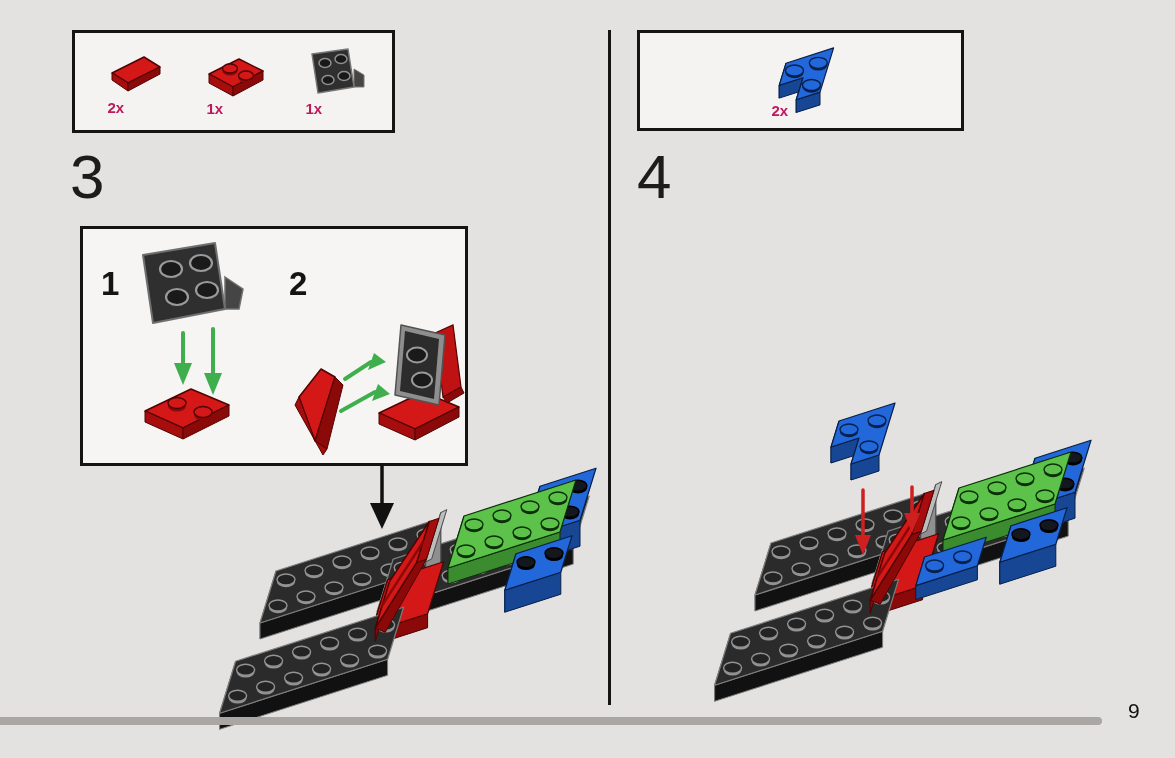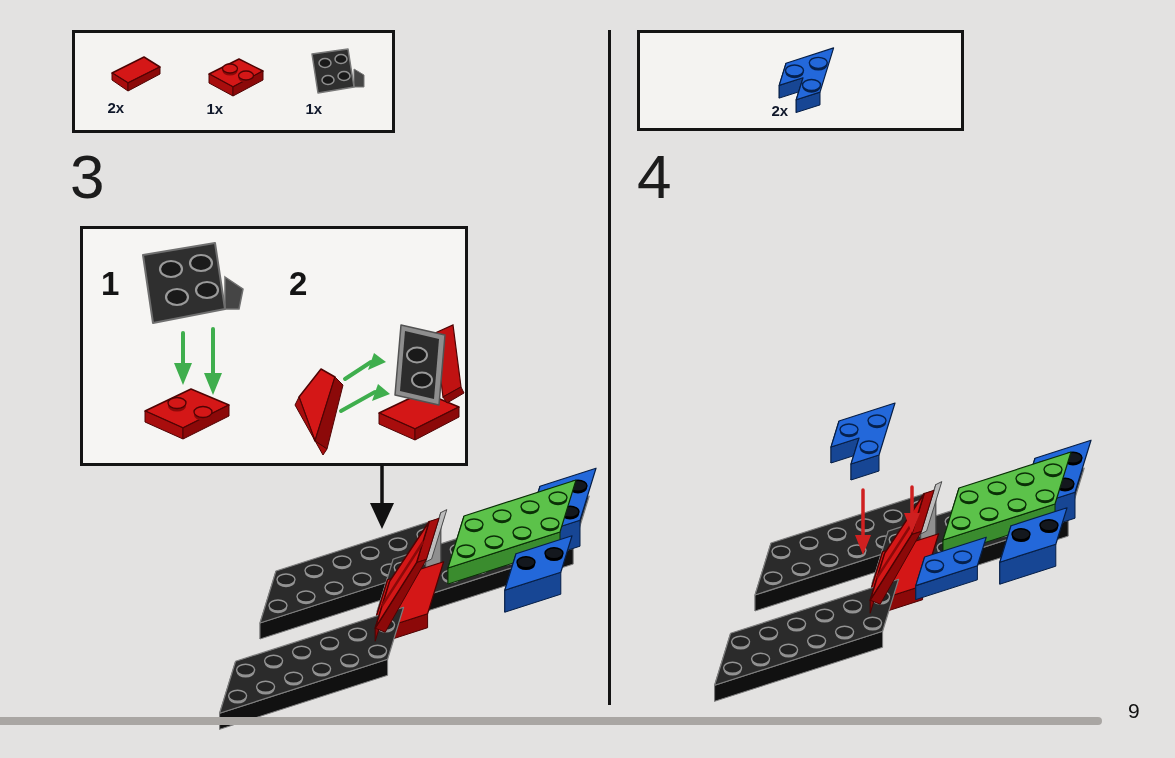--- a/index.html
+++ b/index.html
@@ -9,21 +9,21 @@
     -webkit-font-smoothing:antialiased;
   }
   .parts-box{
     position:absolute;background:#f4f3f1;border:3px solid #141414;
     box-sizing:border-box;display:flex;align-items:center;justify-content:space-around;
   }
   #parts-box-3{left:72px;top:30px;width:323px;height:103px;padding:0 10px;}
   #parts-box-4{left:637px;top:30px;width:327px;height:101px;}
   .part-cell{display:flex;flex-direction:column;align-items:flex-start;}
   .part-cell svg{display:block;}
-  .part-count{font-size:15px;font-weight:700;color:#0f172a;margin-top:0px;padding-left:6px;text-align:center;}
+  .part-count{font-size:15px;font-weight:700;color:#be185d;margin-top:0px;padding-left:6px;text-align:center;}
   .step-number{position:absolute;font-size:62px;font-weight:400;color:#1c1c1c;line-height:1;}
   #step3-number{left:70px;top:146px;}
   #step4-number{left:637px;top:146px;}
   .sub-box{
     position:absolute;left:80px;top:226px;width:388px;height:240px;
     background:#f6f5f3;border:3px solid #141414;box-sizing:border-box;
   }
   .sub-box svg{position:absolute;left:0;top:0;}
   .substep-label{font-size:33px;font-weight:700;fill:#141414;font-family:"Liberation Sans",sans-serif;}
   .divider{position:absolute;left:608px;top:30px;width:3px;height:675px;background:#141414;}

